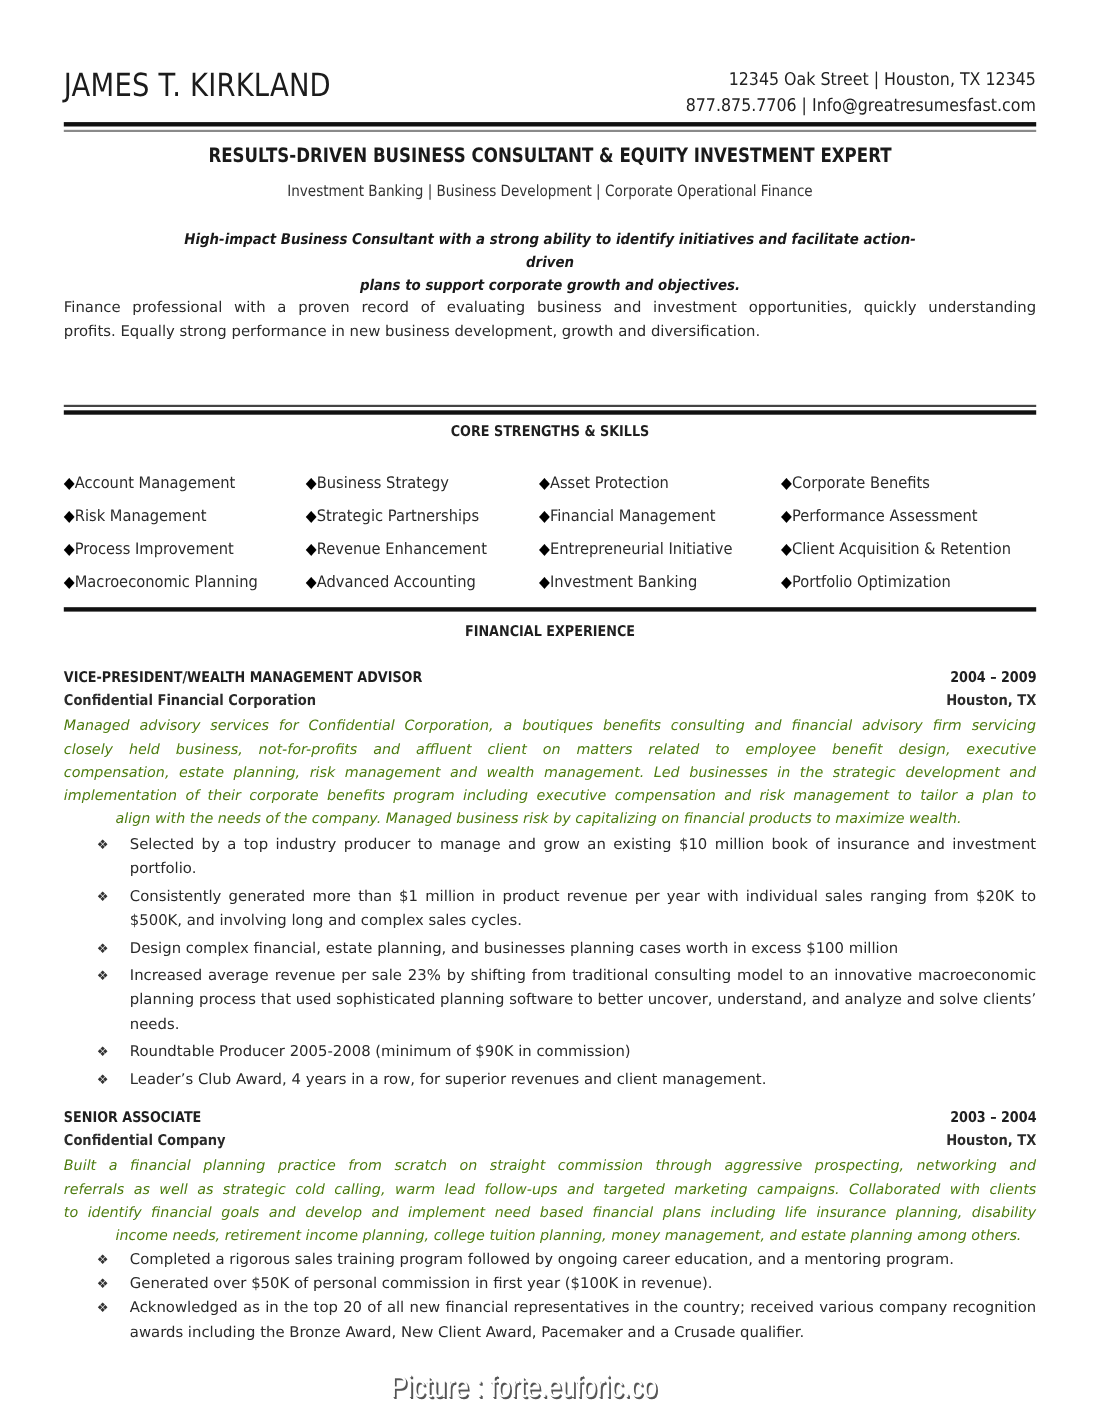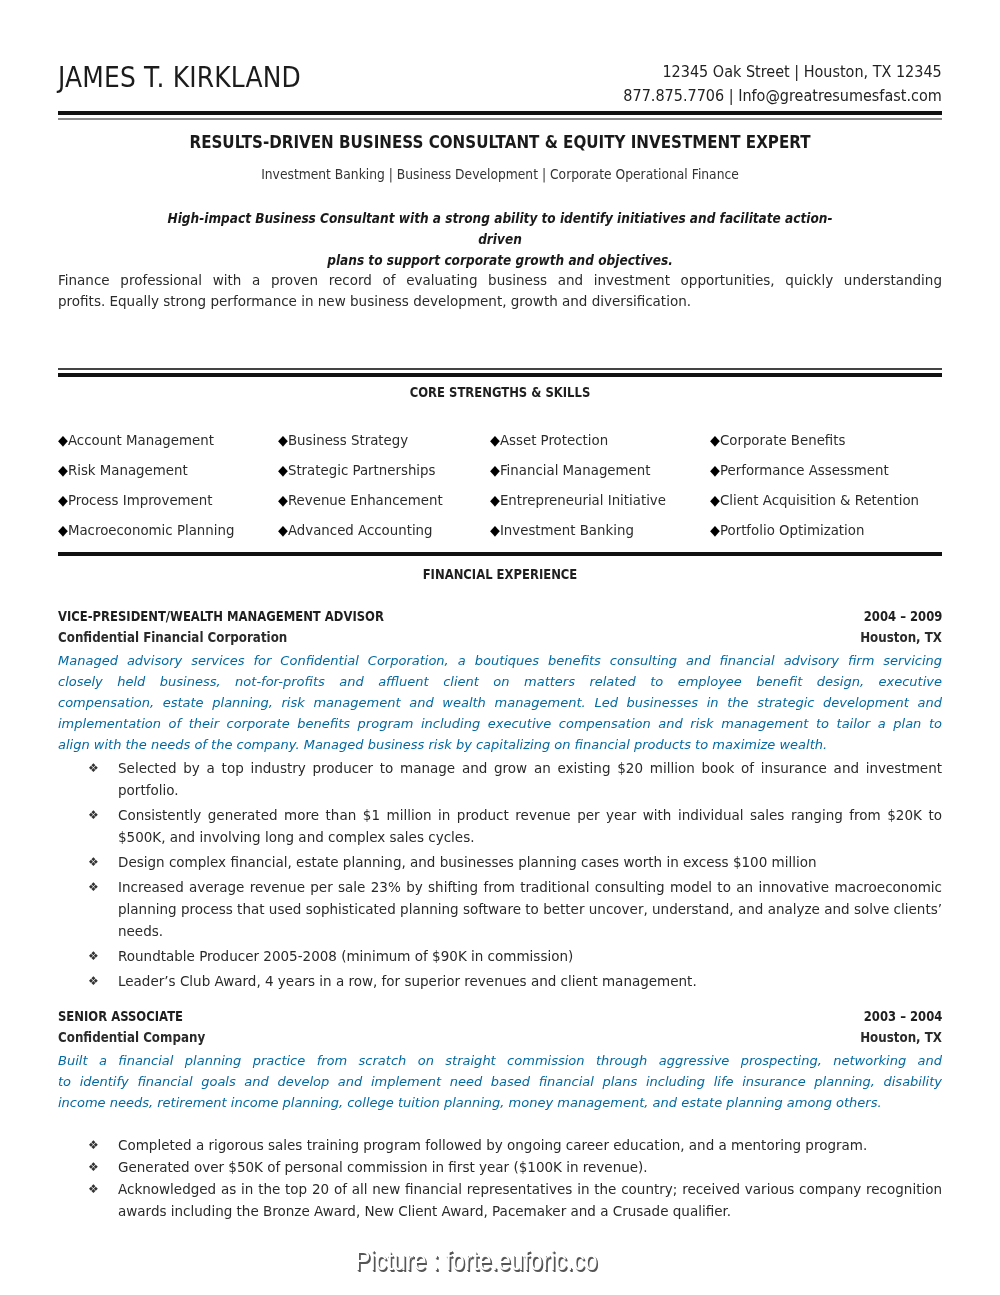--- a/index.html
+++ b/index.html
@@ -86,25 +86,25 @@
       font-family: "DejaVu Sans", sans-serif;
       transform: scaleX(0.88); transform-origin: left center;
     }
     .job-location {
       position: absolute; right: 0; font-size: 13.5px; font-weight: bold; color: #2a2a2a;
       font-family: "DejaVu Sans", sans-serif;
       transform: scaleX(0.88); transform-origin: right center;
     }
     .job-desc {
       position: absolute; left: 0; width: 884px;
-      font-size: 13px; font-style: italic; line-height: 21px; color: #0369a1;
+      font-size: 13px; font-style: italic; line-height: 21px; color: #4d7c0f;
       font-family: "DejaVu Sans", sans-serif;
     }
     .job-desc span { display: block; text-align: justify; text-align-last: justify; white-space: nowrap; }
-    .job-desc span.last { text-align-last: left; }
+    .job-desc span.last { text-align-last: left; margin-left: 47px; }
 
     .bullets { position: absolute; left: 30px; width: 854px; margin: 0; padding: 0; list-style: none; }
     .bullets li {
       position: relative; padding-left: 30px;
       font-size: 13.5px; line-height: 22px; color: #2a2a2a;
       font-family: "DejaVu Sans", sans-serif;
       margin-bottom: 3px;
     }
     .bullets li .b { position: absolute; left: 0; top: 0; font-size: 12px; color: #333; }
     .bullets li .t { display: block; text-align: justify; }
@@ -183,21 +183,21 @@
     <span>Managed advisory services for Confidential Corporation, a boutiques benefits consulting and financial advisory firm servicing</span>
     <span>closely held business, not-for-profits and affluent client on matters related to employee benefit design, executive</span>
     <span>compensation, estate planning, risk management and wealth management.  Led businesses in the strategic development and</span>
     <span>implementation of their corporate benefits program including executive compensation and risk management to tailor a plan to</span>
     <span class="last">align with the needs of the company.  Managed business risk by capitalizing on financial products to maximize wealth.</span>
   </div>
 
   <ul class="bullets" style="top:757px;">
     <li>
         <span class="b">❖</span>
-        <span class="t">Selected by a top industry producer to manage and grow an existing $20 million book of insurance and investment portfolio.</span>
+        <span class="t">Selected by a top industry producer to manage and grow an existing $10 million book of insurance and investment portfolio.</span>
       </li>
     <li>
         <span class="b">❖</span>
         <span class="t">Consistently generated more than $1 million in product revenue per year with individual sales ranging from $20K to $500K, and involving long and complex sales cycles.</span>
       </li>
     <li>
         <span class="b">❖</span>
         <span class="t">Design complex financial, estate planning, and businesses planning cases worth in excess $100 million</span>
       </li>
     <li>
@@ -214,20 +214,21 @@
       </li>
   </ul>
 
   <div class="job-title" style="top:1008px;">SENIOR ASSOCIATE</div>
   <div class="job-dates" style="top:1008px;">2003 – 2004</div>
   <div class="job-company" style="top:1029px;">Confidential Company</div>
   <div class="job-location" style="top:1029px;">Houston, TX</div>
 
   <div class="job-desc" style="top:1050px;">
     <span>Built a financial planning practice from scratch on straight commission through aggressive prospecting, networking and</span>
+    <span>referrals as well as strategic cold calling, warm lead follow-ups and targeted marketing campaigns. Collaborated with clients</span>
     <span>to identify financial goals and develop and implement need based financial plans including life insurance planning, disability</span>
     <span class="last">income needs, retirement income planning, college tuition planning, money management, and estate planning among others.</span>
   </div>
 
   <ul class="bullets" style="top:1134px;">
     <li style="margin-bottom:0;">
         <span class="b">❖</span>
         <span class="t">Completed a rigorous sales training program followed by ongoing career education, and a mentoring program.</span>
       </li>
     <li style="margin-bottom:0;">

